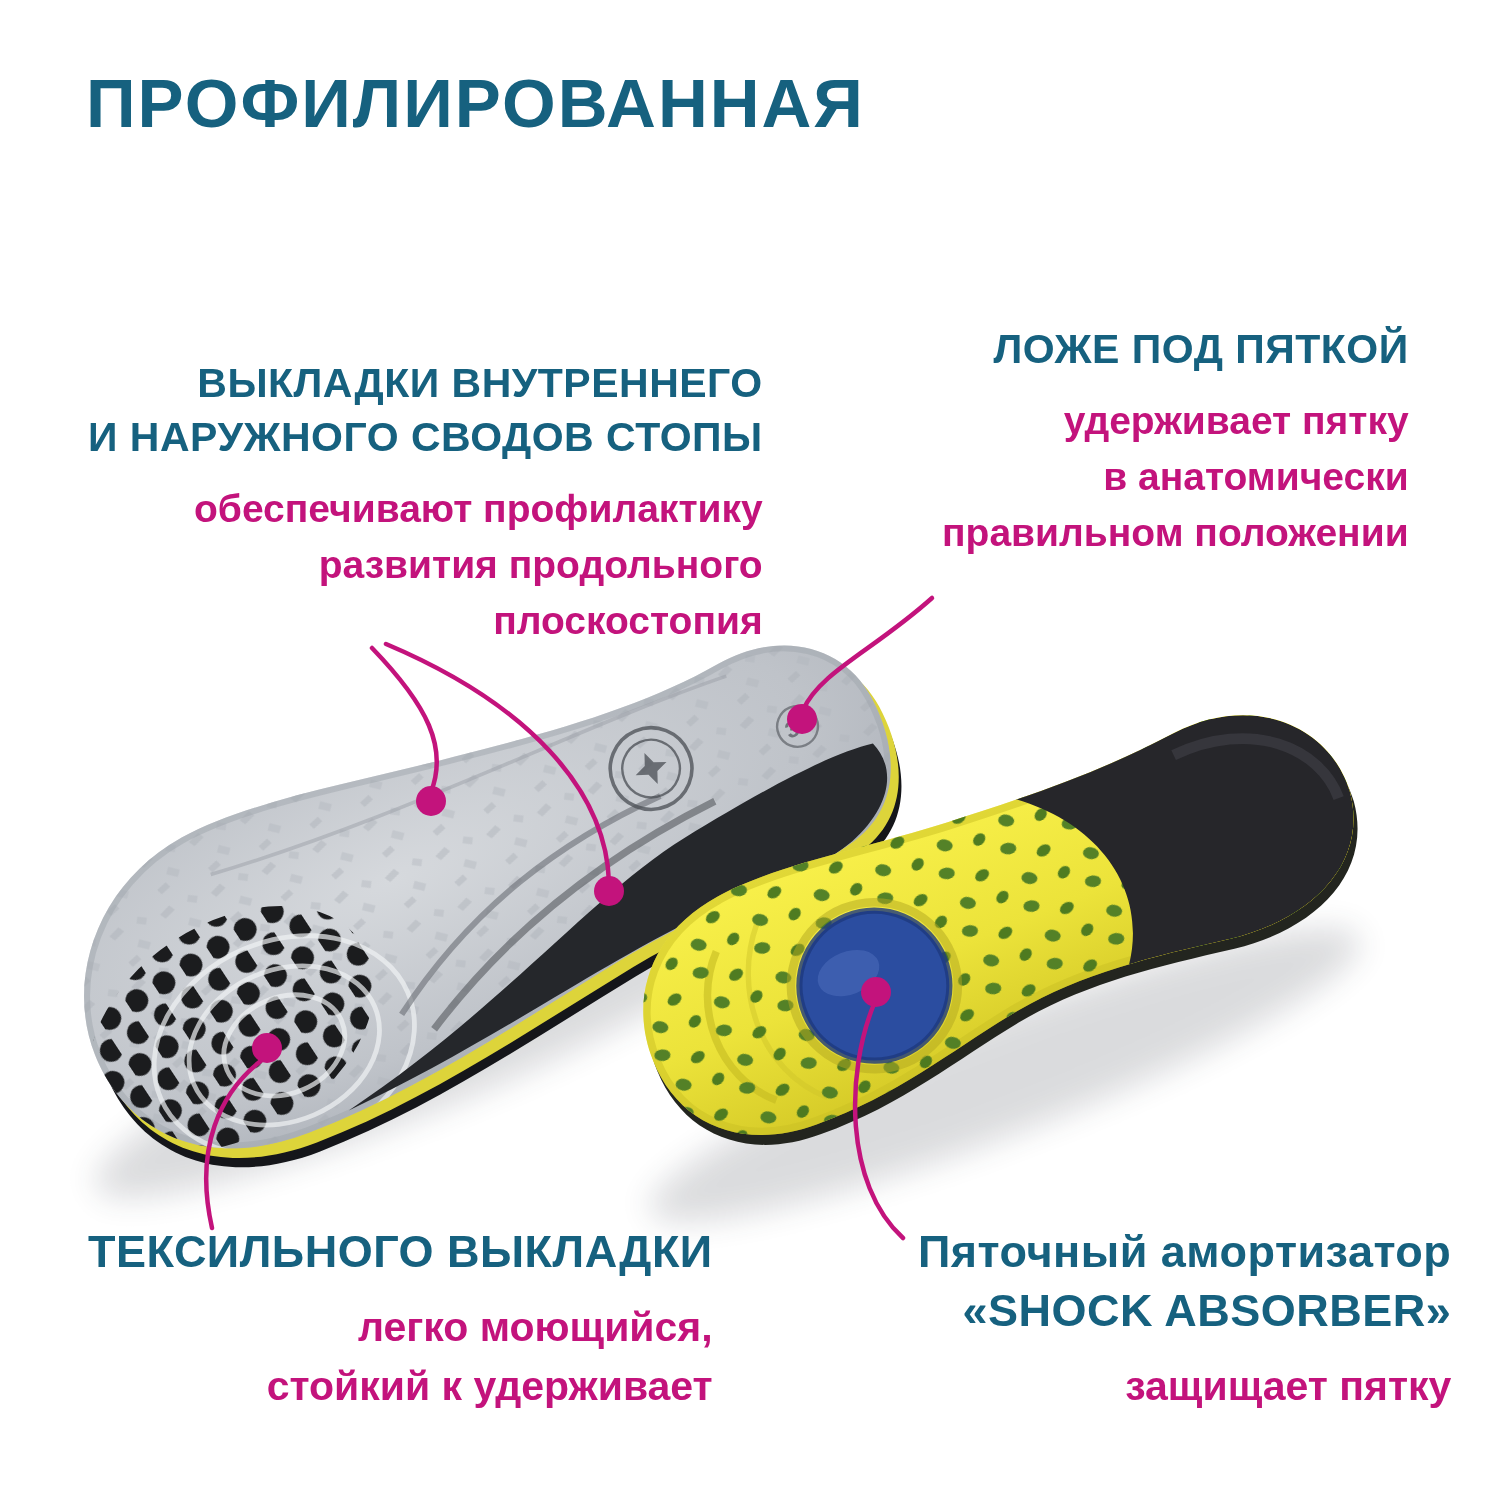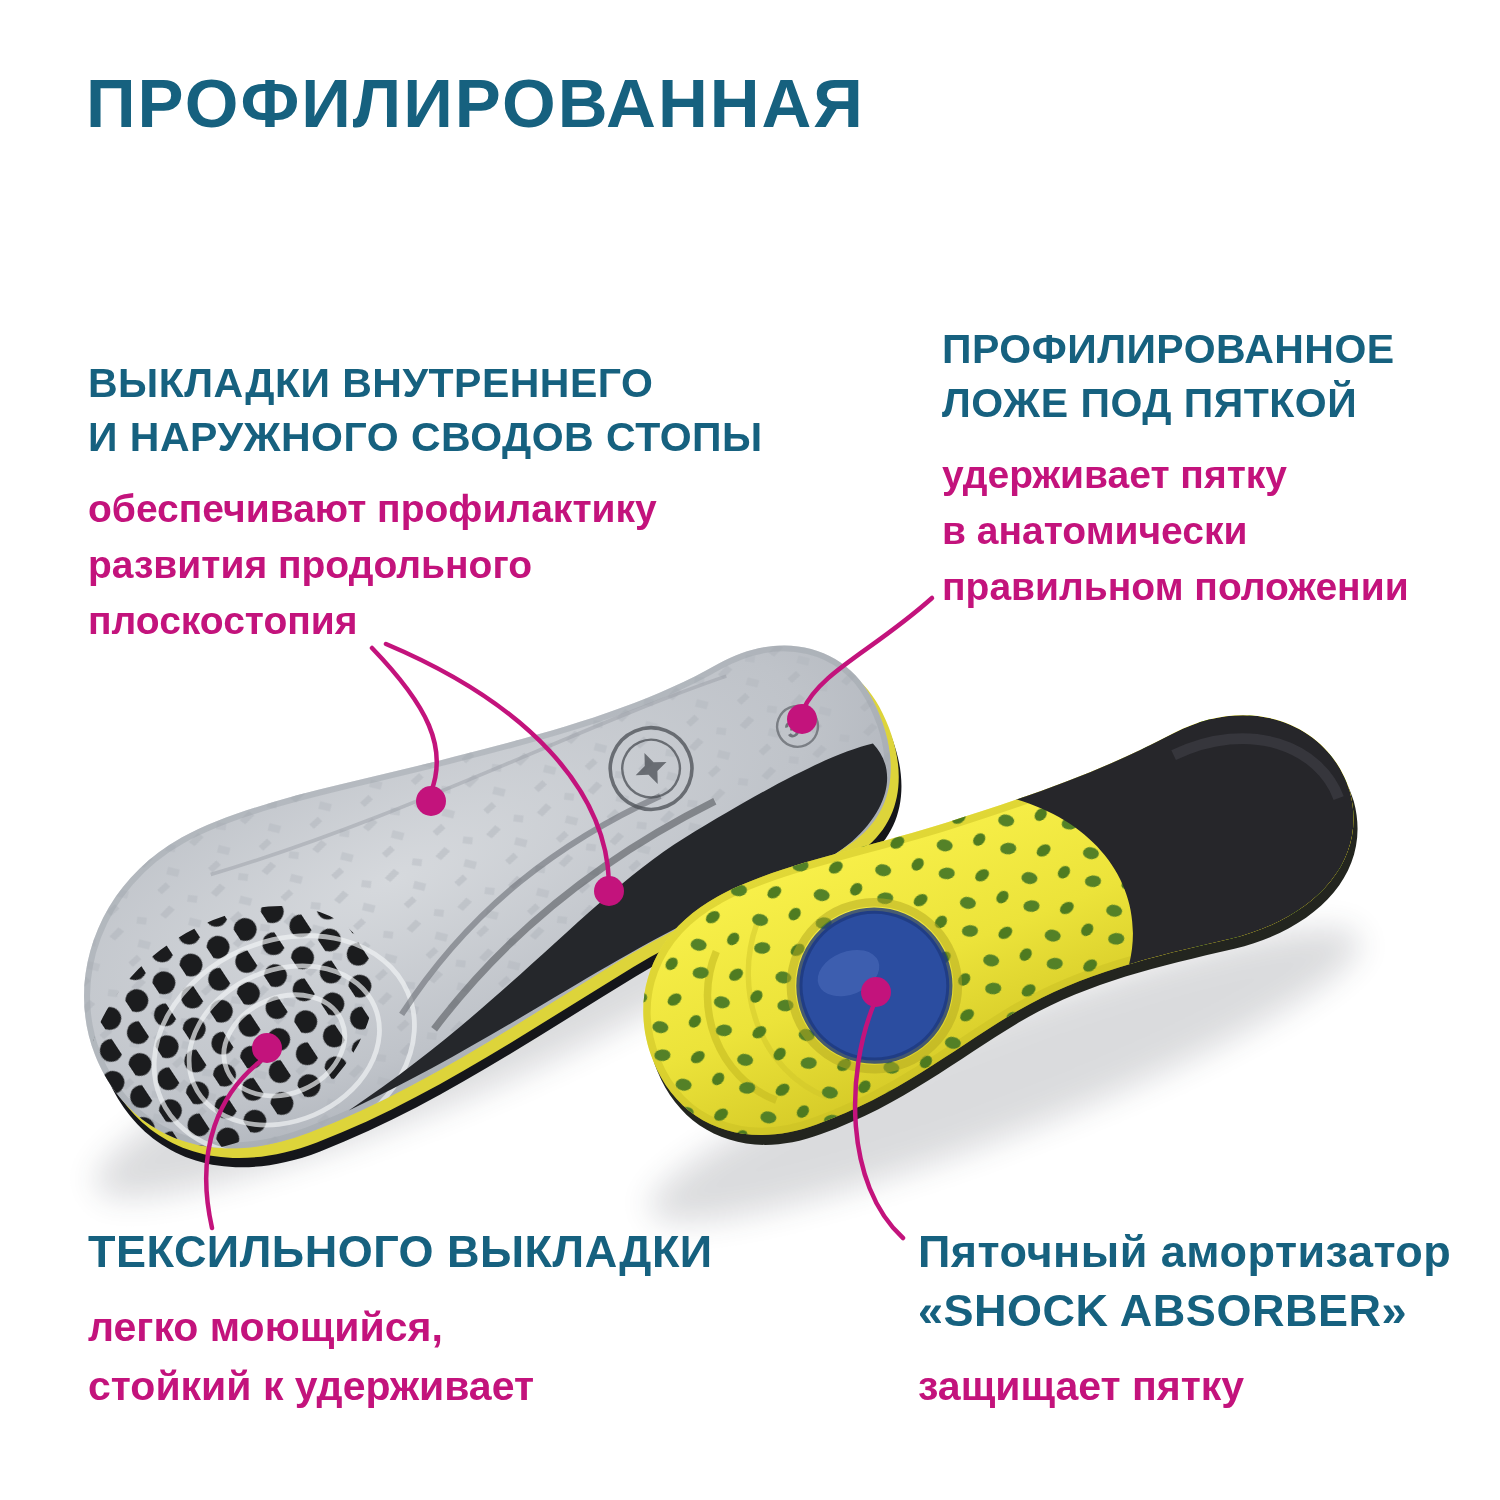--- a/index.html
+++ b/index.html
@@ -1,21 +1,21 @@
 <!DOCTYPE html>
 <html><head>
 <meta charset="utf-8">
 <style>
   :root{
     --blue:#16617f;
     --magenta:#c3137c;
   }
   html,body{margin:0;padding:0;background:#ffffff;}
   body{font-family:"Liberation Sans", sans-serif;}
-  .page{position:relative;width:1500px;height:1436px;background:#ffffff;overflow:hidden;}
+  .page{position:relative;width:1500px;height:1436px;background:#ffffff;overflow:hidden;text-align:right;}
   .art{position:absolute;left:0;top:0;z-index:0;}
 
   .title{margin:0;position:absolute;left:86px;top:50px;z-index:2;
     color:var(--blue);font-weight:700;font-size:69px;line-height:107px;letter-spacing:2px;}
   .title .tl{display:block;white-space:nowrap;}
 
   .callout{position:absolute;z-index:2;}
   .callout .h .line{color:var(--blue);font-weight:700;font-size:41px;line-height:54px;letter-spacing:.5px;white-space:nowrap;}
   .callout .d{margin-top:17px;}
   .callout .d .line{color:var(--magenta);font-weight:700;font-size:39px;line-height:56px;white-space:nowrap;}
@@ -175,21 +175,20 @@
     </div>
     <div class="d">
       <div class="line">обеспечивают профилактику</div>
       <div class="line">развития продольного</div>
       <div class="line">плоскостопия</div>
     </div>
   </div>
 
   <div class="callout c-heel">
     <div class="h">
-      <div class="line">ПРОФИЛИРОВАННОЕ</div>
       <div class="line">ЛОЖЕ ПОД ПЯТКОЙ</div>
     </div>
     <div class="d">
       <div class="line">удерживает пятку</div>
       <div class="line">в анатомически</div>
       <div class="line">правильном положении</div>
     </div>
   </div>
 
   <div class="callout big c-textile">

